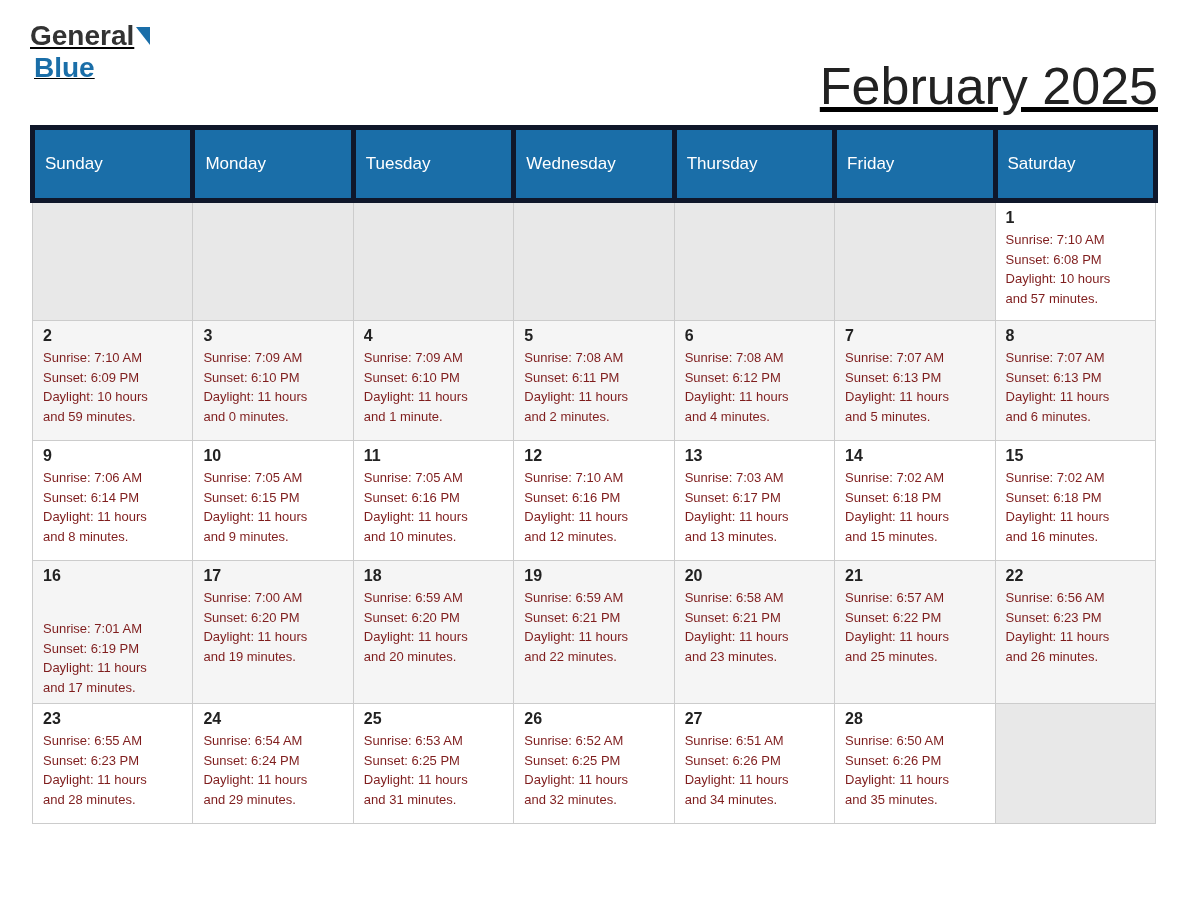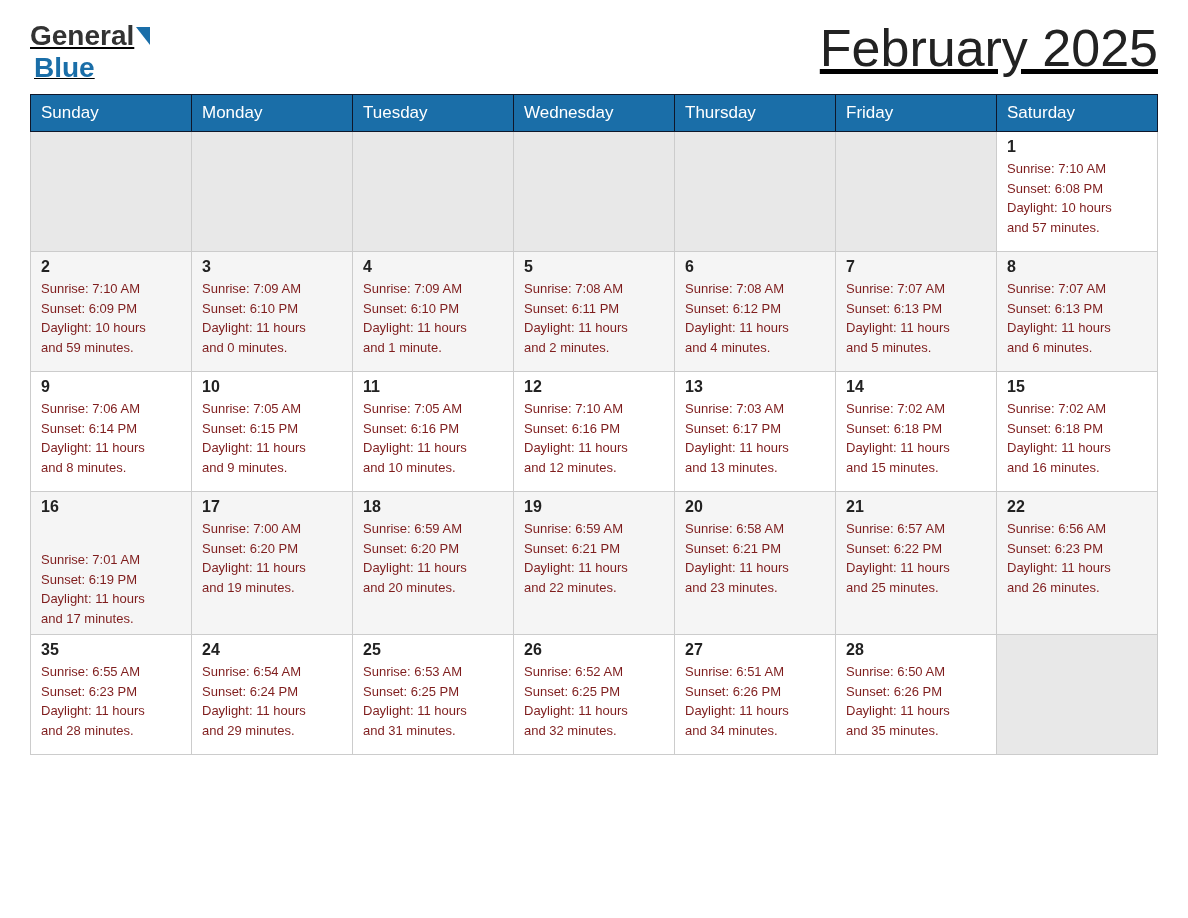--- a/index.html
+++ b/index.html
@@ -43,39 +43,40 @@
     }
     .logo-blue { color: #1a6ea8; font-size: 28px; font-weight: bold; }
     .title-area {
       text-align: right;
     }
     .month-title {
       font-size: 52px;
       font-weight: normal;
       color: #222;
       line-height: 1.1;
+      margin-top: 38px;
     }
     .location-title {
       font-size: 22px;
       color: #444;
       font-weight: normal;
     }
     .calendar-table {
       width: 100%;
       border-collapse: collapse;
       margin-top: 5px;
     }
     .calendar-table th {
       background-color: #1a6ea8;
       color: #fff;
       text-align: left;
-      padding: 8px 10px;
+      padding: 24px 10px;
       font-size: 17px;
       font-weight: normal;
-      border: 1px solid #0f172a;
+      border: 5px solid #0f172a;
     }
     .calendar-table td {
       vertical-align: top;
       padding: 6px 10px;
       border: 1px solid #ccc;
       width: 14.28%;
       height: 120px;
     }
     .calendar-table tr:nth-child(even) td {
       background-color: #f5f5f5;
@@ -296,21 +297,21 @@
         <td>
           <div class="day-num">22</div>
           <div class="day-detail" style="white-space: pre-line;">Sunrise: 6:56 AM
 Sunset: 6:23 PM
 Daylight: 11 hours
 and 26 minutes.</div>
         </td>
       </tr>
       <tr class="row-odd">
         <td>
-          <div class="day-num">35</div>
+          <div class="day-num">23</div>
           <div class="day-detail" style="white-space: pre-line;">Sunrise: 6:55 AM
 Sunset: 6:23 PM
 Daylight: 11 hours
 and 28 minutes.</div>
         </td>
         <td>
           <div class="day-num">24</div>
           <div class="day-detail" style="white-space: pre-line;">Sunrise: 6:54 AM
 Sunset: 6:24 PM
 Daylight: 11 hours

